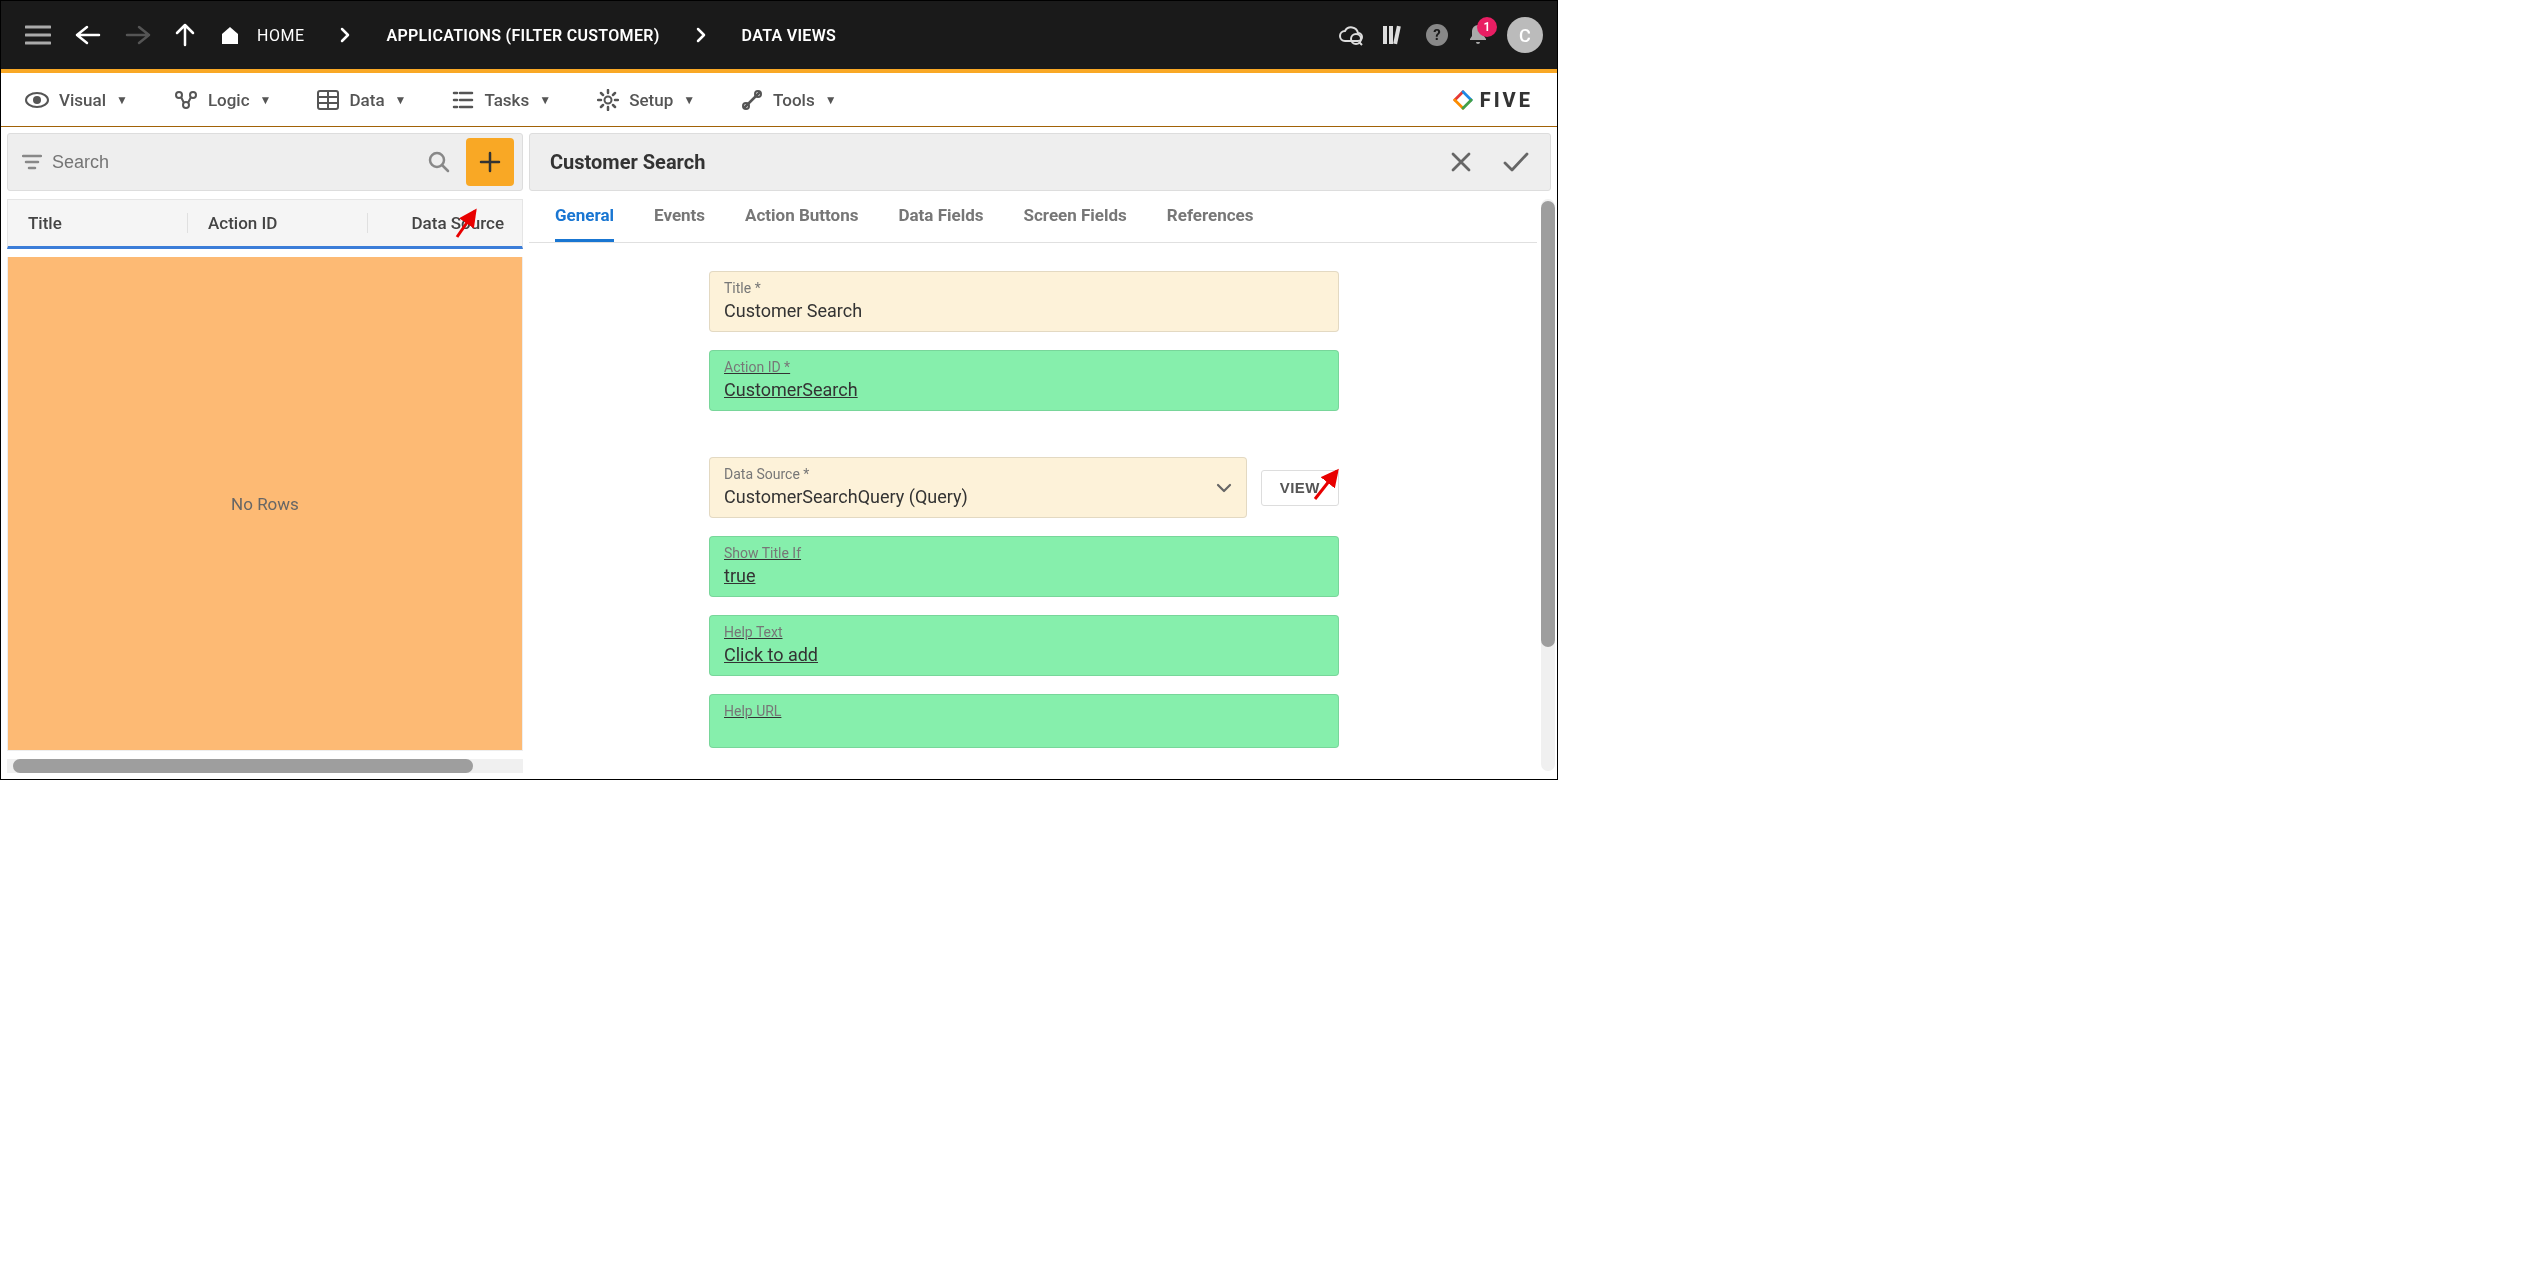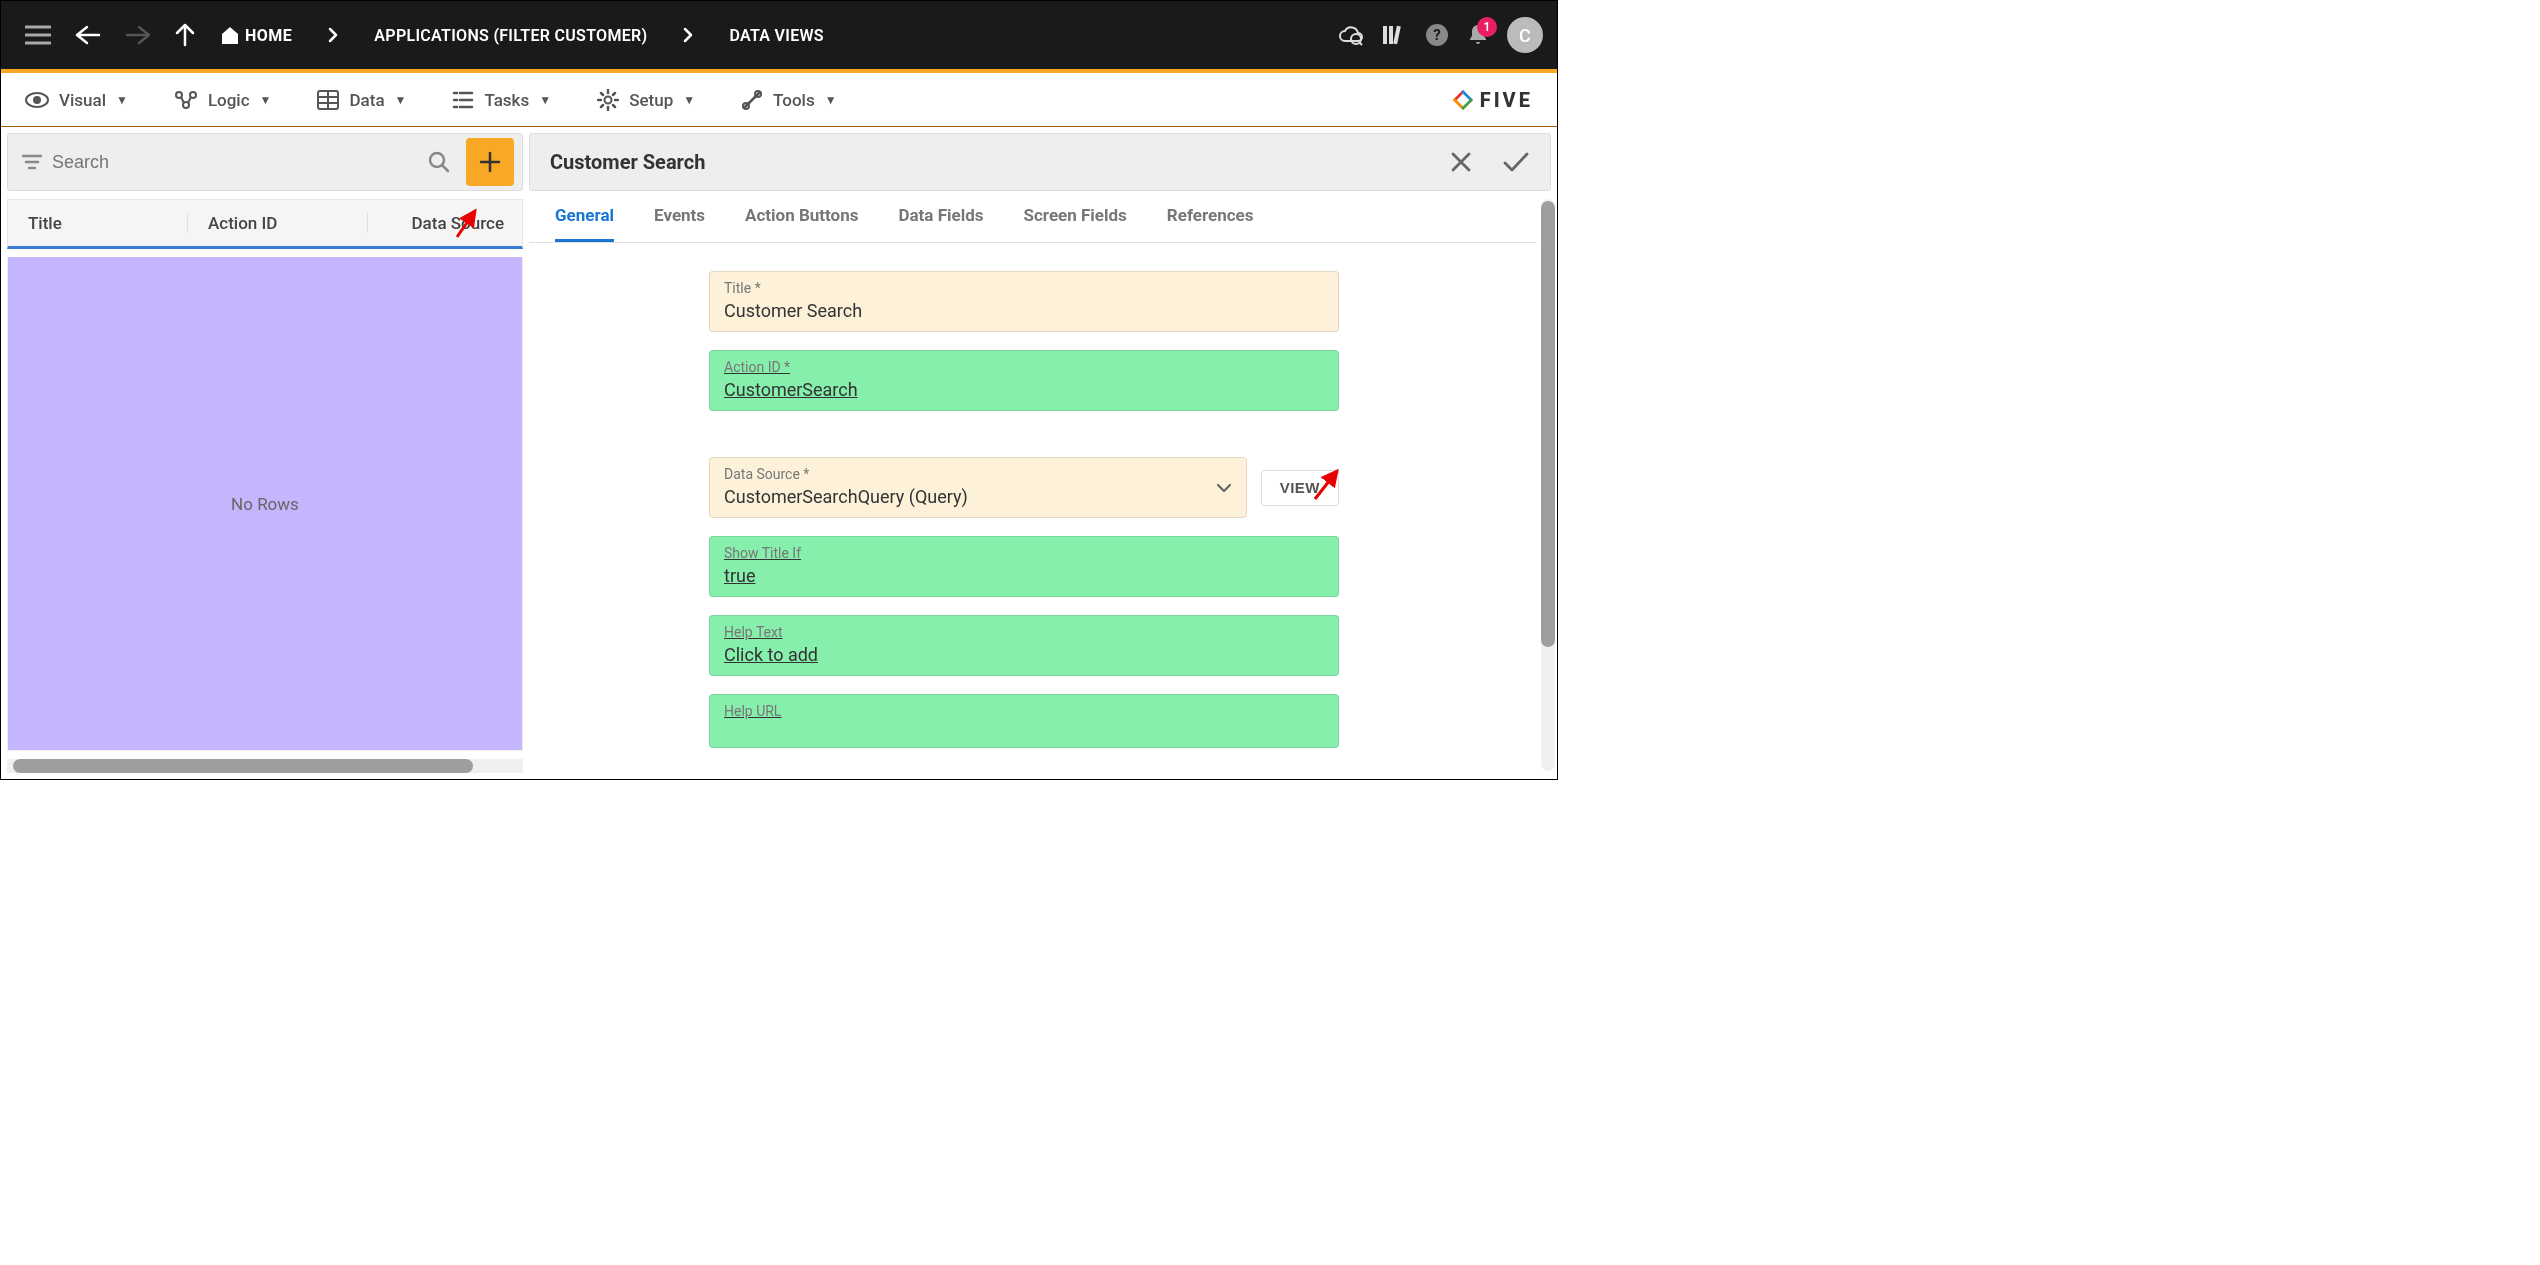--- a/index.html
+++ b/index.html
@@ -4,21 +4,21 @@
 <style>
   * { box-sizing: border-box; margin: 0; padding: 0; }
   body { font-family: -apple-system, BlinkMacSystemFont, "Segoe UI", Roboto, Arial, sans-serif; font-size: 14px; color:#333; background:#fff; width:1558px; height:780px; overflow:hidden; border:1px solid #000; }
   
   
   .topbar { background:#1a1a1a; height:68px; display:flex; align-items:center; padding:0 14px 0 24px; gap:10px; position:relative; }
   .topbar-left { display:flex; align-items:center; gap:24px; }
   .hamburger { color:#aaa; font-size:26px; cursor:pointer;}
   .navarrow { color:#fff; font-size:22px; cursor:pointer; }
   .navarrow.dis { color:#555; }
-  .home-wrap { display:flex; align-items:center; gap:4px; color:#fff; font-weight:700; font-size:16px; letter-spacing:.5px; cursor:pointer;}
+  .home-wrap { display:flex; align-items:center; gap:16px; color:#fff; font-weight:400; font-size:16px; letter-spacing:.5px; cursor:pointer;}
   .chev { color:#fff; font-size:16px; padding:0 12px;}
   .crumb { color:#fff; font-weight:600; font-size:16px; letter-spacing:.3px; cursor:pointer;}
   .topbar-right { margin-left:auto; display:flex; align-items:center; gap:18px;}
   .tr-ic { color:#ccc; font-size:22px; cursor:pointer; position:relative;}
   .bell-badge { position:absolute; top:-6px; right:-8px; background:#e91e63; color:#fff; width:20px; height:20px; border-radius:50%; display:flex; align-items:center; justify-content:center; font-size:12px; font-weight:600;}
   .avatar { width:36px; height:36px; border-radius:50%; background:#bbb; color:#fff; display:flex; align-items:center; justify-content:center; font-size:18px; font-weight:500; cursor:pointer;}
   .orange-strip { height:4px; background:#f9a825;}
 
   
   .menubar { height:54px; display:flex; align-items:center; padding:0 24px; gap:46px; border-bottom:1px solid #a16207;}
@@ -36,21 +36,21 @@
   .filter-ic { color:#888;}
   .search-input { flex:1; border:none; background:transparent; font-size:18px; color:#666; outline:none;}
   .search-ic { color:#888; font-size:22px; margin-right:6px;}
   .addbtn { width:48px; height:48px; background:#f9a825; border-radius:4px; display:flex; align-items:center; justify-content:center; font-size:28px; font-weight:400; color:#333; cursor:pointer;}
   .arrow-anno1 { position:absolute; left:452px; top:78px; pointer-events:none;}
   .table-hdr { background:#f5f5f5; height:50px; display:flex; align-items:center; border:1px solid #e5e5e5; border-bottom:3px solid #3b7dd8;}
   .th { padding:0 20px; font-size:17px; font-weight:500; color:#444;}
   .th.t1 { width:180px; border-right:1px solid #e0e0e0;}
   .th.t2 { width:180px; border-right:1px solid #e0e0e0;}
   .th.t3 { flex:1; text-align:right; padding-right:18px;}
-  .no-rows { flex:1; display:flex; align-items:center; justify-content:center; color:#666; font-size:17px; background:#c4b5fd; border:1px solid #eee; border-top:none;}
+  .no-rows { flex:1; display:flex; align-items:center; justify-content:center; color:#666; font-size:17px; background:#fdba74; border:1px solid #eee; border-top:none;}
   .hscroll { height:14px; background:#f0f0f0; display:flex; align-items:center; position:relative; margin-top:auto;}
   .hscroll-thumb { height:14px; width:460px; background:#9e9e9e; border-radius:7px; margin-left:6px;}
 
   
   .right { flex:1; display:flex; flex-direction:column; position:relative;}
   .right-hdr { background:#eee; border:1px solid #ddd; border-radius:3px; margin:6px 6px 0 0; height:58px; display:flex; align-items:center; padding:0 20px; gap:10px;}
   .right-title { font-size:20px; font-weight:700; color:#333;}
   .right-hdr-actions { margin-left:auto; display:flex; align-items:center; gap:30px;}
   .x-ic, .chk-ic { color:#666; font-size:24px; cursor:pointer;}
   

